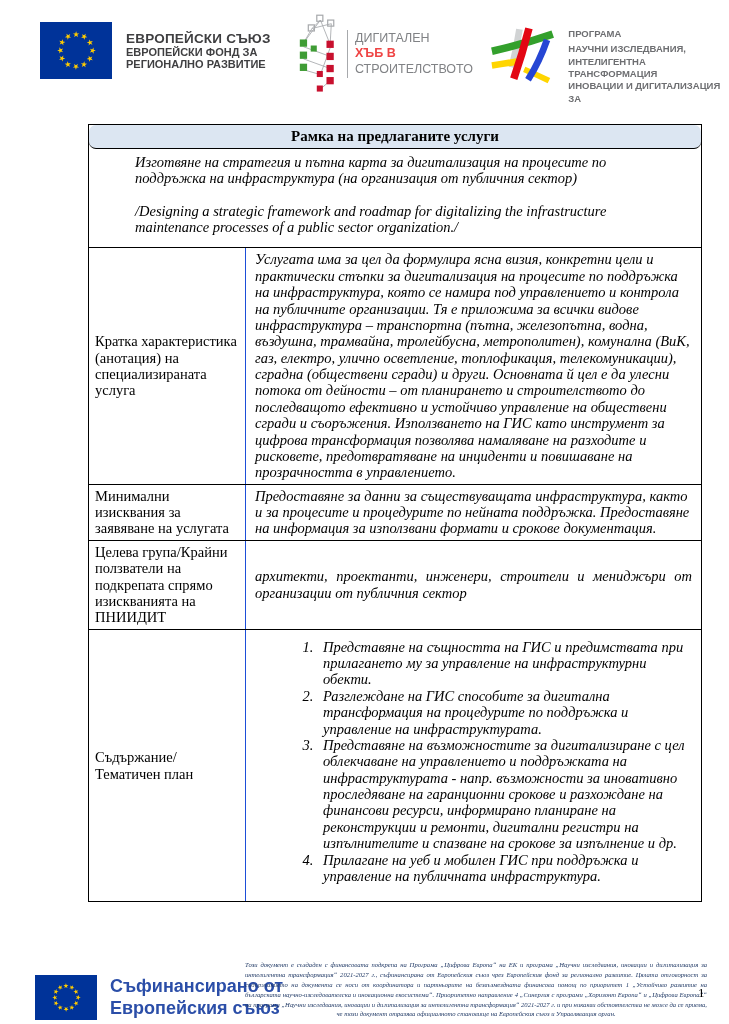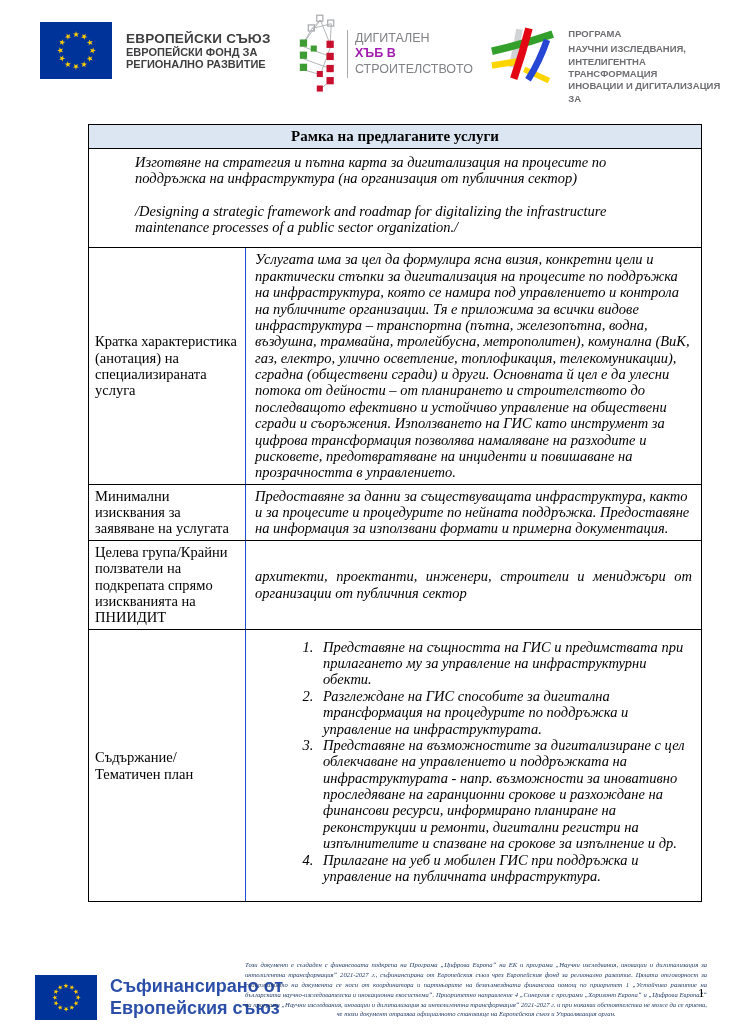--- a/index.html
+++ b/index.html
@@ -11,33 +11,33 @@
   .logo-eu{position:absolute;left:40px;top:10px;display:flex;align-items:center;}
   .eu-flag{width:72px;height:57px;display:block;}
   .logo-eu-text{margin-left:14px;font-family:"Liberation Sans",sans-serif;font-weight:bold;color:#3f3f41;}
   .logo-eu-text .l1{font-size:13.5px;letter-spacing:.2px;}
   .logo-eu-text .l2,.logo-eu-text .l3{font-size:11px;}
 
   .logo-hub{position:absolute;left:297px;top:2px;display:flex;align-items:center;}
   .hub-svg{width:42px;height:80px;display:block;}
   .hub-sep{width:1px;height:48px;background:#a7a9ac;margin:0 7px 0 8px;}
   .logo-hub-text{font-family:"Liberation Sans",sans-serif;color:#808285;font-size:12.5px;line-height:1.22;}
-  .logo-hub-text .l2{font-weight:bold;color:#a21caf;}
+  .logo-hub-text .l2{font-weight:bold;color:#ef4444;}
 
   .logo-prog{position:absolute;left:490px;top:12px;display:flex;align-items:flex-start;}
   .prog-svg{width:74px;height:62px;display:block;}
   .logo-prog-text{margin-left:8px;margin-top:4px;font-family:Liberation Sans, sans-serif;
                   font-weight:bold;color:#6d6e71;font-size:9.5px;line-height:1.3;}
   .logo-prog-text .l1{margin-bottom:3px;}
 
   
   .tbl{position:absolute;left:88px;top:124px;width:612px;border:1px solid #000;
        font-size:14.5px;line-height:1.13;}
   .tbl-title{background:#dce6f2;border-bottom:1px solid #000;text-align:center;
-             font-weight:bold;font-size:15px;padding:3px 2px;}
+             font-weight:bold;font-size:15px;padding:3px 2px;border-radius:7px;}
   .row-service{border-bottom:1px solid #000;padding:5px 24px 12px 46px;font-style:italic;}
   .row-service p{margin:0;}
   .row-service .gap{height:16px;}
   .trow{display:flex;border-bottom:1px solid #000;}
   .trow:last-child{border-bottom:none;}
   .cell-l{width:157px;box-sizing:border-box;border-right:1px solid #1d4ed8;
           padding:3px 6px;display:flex;align-items:center;flex-shrink:0;}
   .cell-r{flex:1;padding:3px 9px;font-style:italic;}
   .cell-r.vcenter{display:flex;align-items:center;}
   .cell-r.just p{text-align:justify;margin:0;}
@@ -177,21 +177,21 @@
       <div class="cell-r">
         <p>Услугата има за цел да формулира ясна визия, конкретни цели и практически стъпки за дигитализация на процесите по поддръжка на инфраструктура, която се намира под управлението и контрола на публичните организации. Тя е приложима за всички видове инфраструктура – транспортна (пътна, железопътна, водна, въздушна, трамвайна, тролейбусна, метрополитен), комунална (ВиК, газ, електро, улично осветление, топлофикация, телекомуникации), сградна (обществени сгради) и други. Основната й цел е да улесни потока от дейности – от планирането и строителството до последващото ефективно и устойчиво управление на обществени сгради и съоръжения. Използването на ГИС като инструмент за цифрова трансформация позволява намаляване на разходите и рисковете, предотвратяване на инциденти и повишаване на прозрачността в управлението.</p>
       </div>
     </div>
 
     <div class="trow">
       <div class="cell-l">
         <span>Минимални изисквания за заявяване на услугата</span>
       </div>
       <div class="cell-r">
-        <p>Предоставяне за данни за съществуващата инфраструктура, както и за процесите и процедурите по нейната поддръжка. Предоставяне на информация за използвани формати и примерна документация.</p>
+        <p>Предоставяне за данни за съществуващата инфраструктура, както и за процесите и процедурите по нейната поддръжка. Предоставяне на информация за използвани формати и срокове документация.</p>
       </div>
     </div>
 
     <div class="trow">
       <div class="cell-l">
         <span>Целева група/Крайни ползватели на подкрепата спрямо изискванията на ПНИИДИТ</span>
       </div>
       <div class="cell-r vcenter just">
         <p>архитекти, проектанти, инженери, строители и мениджъри от организации от публичния сектор</p>
       </div>

